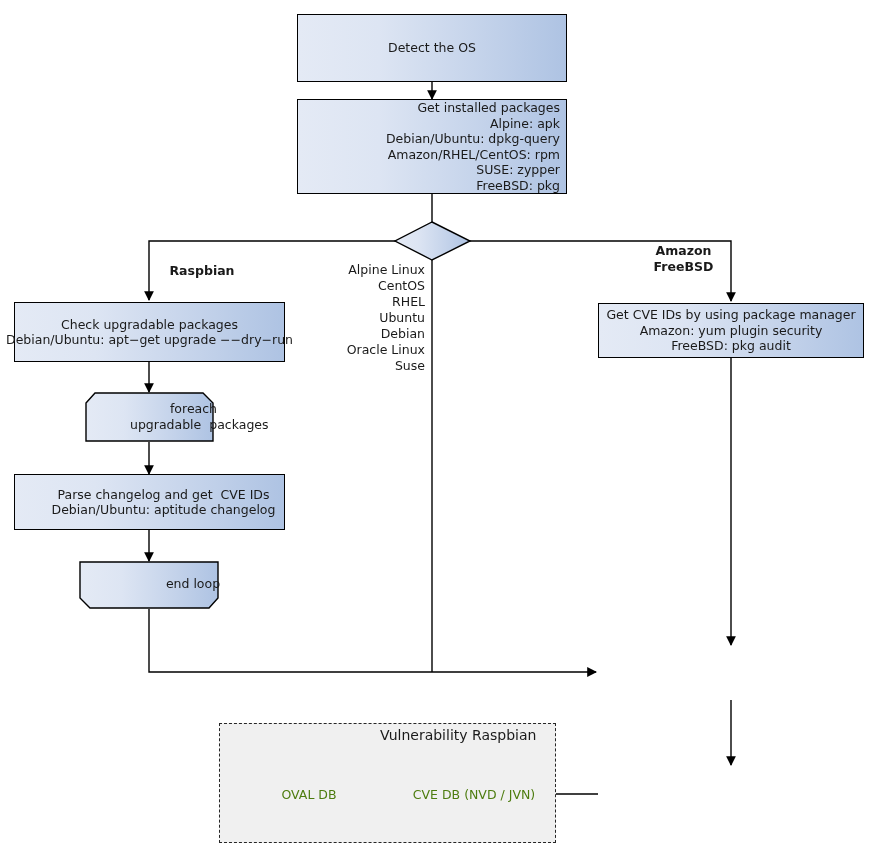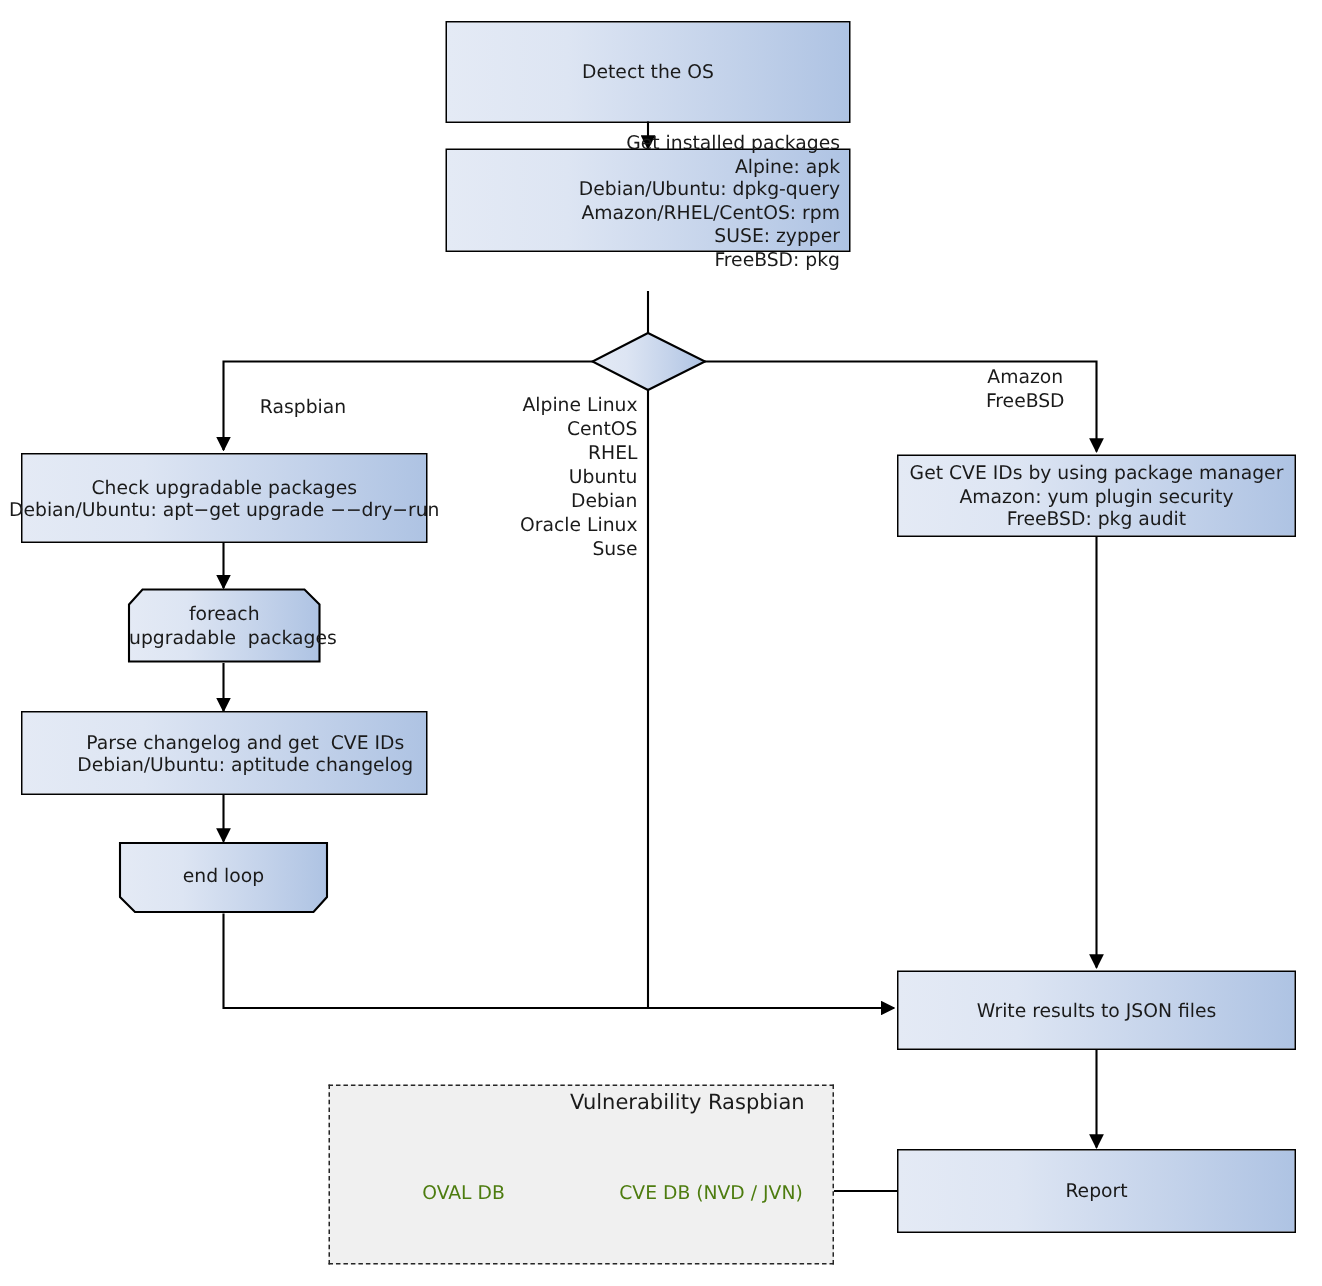--- a/index.html
+++ b/index.html
@@ -38,20 +38,21 @@
     text-align: center;
     white-space: pre;
   }
   .node.plain-right {
     text-align: right;
     justify-content: flex-end;
     padding-right: 6px;
   }
   .loop-shape-wrap {
     position: absolute;
+    margin-left: 44px;
   }
   .loop-label {
     position: absolute;
     left: 0;
     width: 100%;
     text-align: center;
     font-size: 12.5px;
     line-height: 15.5px;
     color: #1a1a1a;
     white-space: pre;
@@ -61,20 +62,21 @@
     font-size: 12.5px;
     line-height: 16px;
     color: #1a1a1a;
     white-space: pre;
   }
   .edge-label.right-al {
     text-align: right;
   }
   .edge-label.center-al {
     text-align: center;
+    font-weight: bold;
   }
   .db-group {
     position: absolute;
     box-sizing: border-box;
     border: 1.6px dashed #262626;
     background: #f0f0f0;
   }
   .db-title {
     position: absolute;
     font-size: 14px;
@@ -159,21 +161,21 @@
     <g>
       <path d="M 401 775 L 401 815 A 73 12 0 0 0 547 815 L 547 775 Z" fill="url(#cylGrad)" stroke="#1a1a1a" stroke-width="1.4"></path>
       <ellipse cx="474" cy="775" rx="73" ry="12" fill="url(#cylTopGrad)" stroke="#1a1a1a" stroke-width="1.4"></ellipse>
     </g>
   </svg>
 
   <div class="node" style="left:297px; top:14px; width:270px; height:68px;">
     <span>Detect the OS</span>
   </div>
 
-  <div class="node plain-right" style="left:297px; top:99px; width:270px; height:69px;">
+  <div class="node plain-right" style="left:297px; top:99px; width:270px; height:95px;">
     <span>Get installed packages
 Alpine: apk
 Debian/Ubuntu: dpkg-query
 Amazon/RHEL/CentOS: rpm
 SUSE: zypper
 FreeBSD: pkg</span>
   </div>
 
   <div class="node" style="left:14px; top:302px; width:271px; height:60px;">
     <span>Check upgradable packages
@@ -193,27 +195,21 @@
   <div class="loop-shape-wrap" style="left:80px; top:562px; width:138px; height:46px;">
     <div class="loop-label" style="top:14px;">end loop</div>
   </div>
 
   <div class="node" style="left:598px; top:303px; width:266px; height:55px;">
     <span>Get CVE IDs by using package manager
 Amazon: yum plugin security
 FreeBSD: pkg audit</span>
   </div>
 
-  <div class="node" style="left:598px; top:647px; width:266px; height:53px;">
-    <span>Write results to JSON files</span>
-  </div>
-
-  <div class="node" style="left:598px; top:766px; width:266px; height:56px;">
-    <span>Report</span>
-  </div>
+
 
   <div class="edge-label center-al" style="left:143px; top:263px; width:118px;">Raspbian</div>
 
   <div class="edge-label right-al" style="left:300px; top:262px; width:125px;">Alpine Linux
 CentOS
 RHEL
 Ubuntu
 Debian
 Oracle Linux
 Suse</div>

